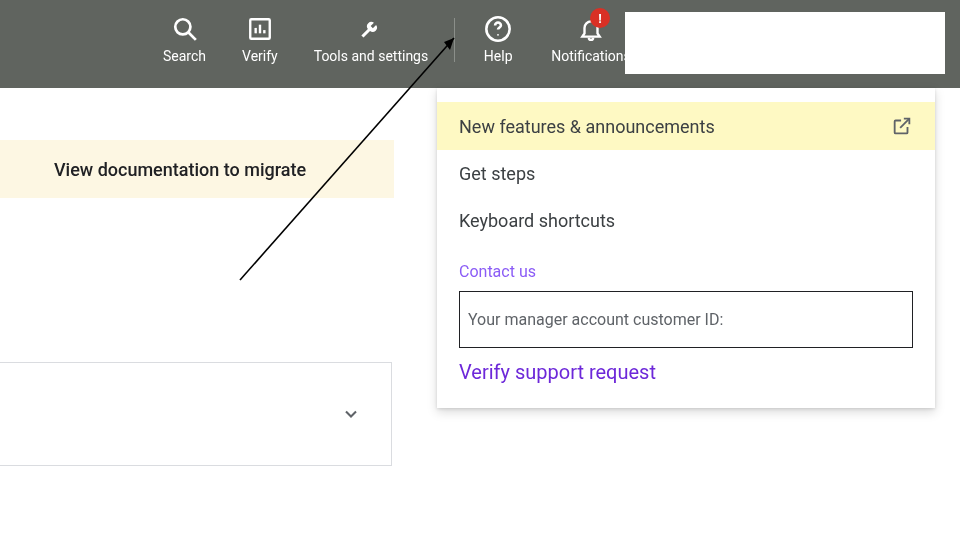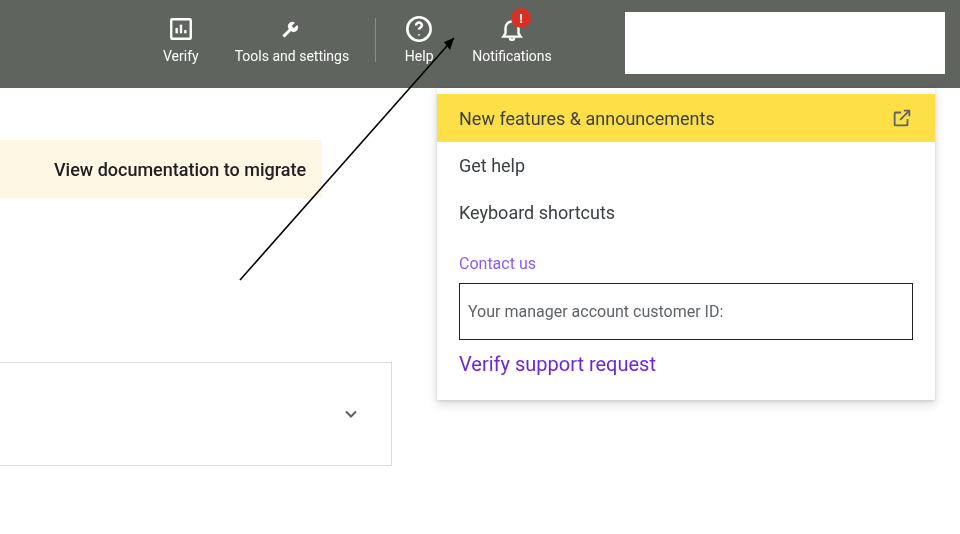--- a/index.html
+++ b/index.html
@@ -75,21 +75,21 @@
     .arrow-annotation {
       position: absolute;
       top: 30px;
       left: 230px;
       pointer-events: none;
     }
     .banner {
       position: absolute;
       top: 140px;
       left: 0;
-      width: 322px;
+      width: 394px;
       height: 58px;
       background: #fdf7e3;
       display: flex;
       align-items: center;
       padding-left: 54px;
       font-size: 18px;
       font-weight: 500;
       color: #202124;
     }
     .card-below {
@@ -119,22 +119,22 @@
     .help-dropdown .menu-item {
       padding: 13px 22px;
       font-size: 18px;
       color: #3c4043;
       cursor: pointer;
       display: flex;
       align-items: center;
       justify-content: space-between;
     }
     .help-dropdown .menu-item.highlight {
-      background: #fde047;
-      margin-top: 6px;
+      background: #fef9c3;
+      margin-top: 14px;
     }
     .contact-section {
       padding: 18px 22px 0 22px;
     }
     .contact-heading {
       color: #8b5cf6;
       font-size: 16px;
       margin-bottom: 10px;
     }
     .customer-id-box {
@@ -150,20 +150,29 @@
       color: #6d28d9;
       font-size: 20px;
       cursor: pointer;
     }
     svg { display: block; }
   </style>
 </head>
 <body>
 
 <div class="top-bar">
+  <div class="nav-item">
+    <span class="icon-wrap">
+      <svg width="26" height="26" viewBox="0 0 24 24" fill="none" stroke="#fff" stroke-width="2.5">
+        <circle cx="10" cy="10" r="7"></circle>
+          <line x1="15" y1="15" x2="22" y2="22"></line>
+      </svg>
+    </span>
+    <span class="label">Search</span>
+  </div>
 
   <div class="nav-item">
     <span class="icon-wrap">
       <svg width="26" height="26" viewBox="0 0 24 24" fill="none" stroke="#fff" stroke-width="2.2">
         <rect x="3" y="3" width="18" height="18" rx="1"></rect>
         <line x1="8" y1="16" x2="8" y2="11"></line>
         <line x1="12" y1="16" x2="12" y2="8"></line>
         <line x1="16" y1="16" x2="16" y2="13"></line>
       </svg>
     </span>
@@ -228,21 +237,21 @@
     <span>New features &amp; announcements</span>
     <span>
       <svg width="22" height="22" viewBox="0 0 24 24" fill="none" stroke="#5f6368" stroke-width="2">
         <path d="M18 13v6a1 1 0 0 1-1 1H5a1 1 0 0 1-1-1V7a1 1 0 0 1 1-1h6"></path>
         <polyline points="14 4 20 4 20 10"></polyline>
         <line x1="10" y1="14" x2="20" y2="4"></line>
       </svg>
     </span>
   </div>
   <div class="menu-item">
-    <span>Get help</span>
+    <span>Get steps</span>
   </div>
   <div class="menu-item">
     <span>Keyboard shortcuts</span>
   </div>
 
   <div class="contact-section">
     <div class="contact-heading">Contact us</div>
     <div class="customer-id-box">
       <span>Your manager account customer ID:</span>
     </div>

